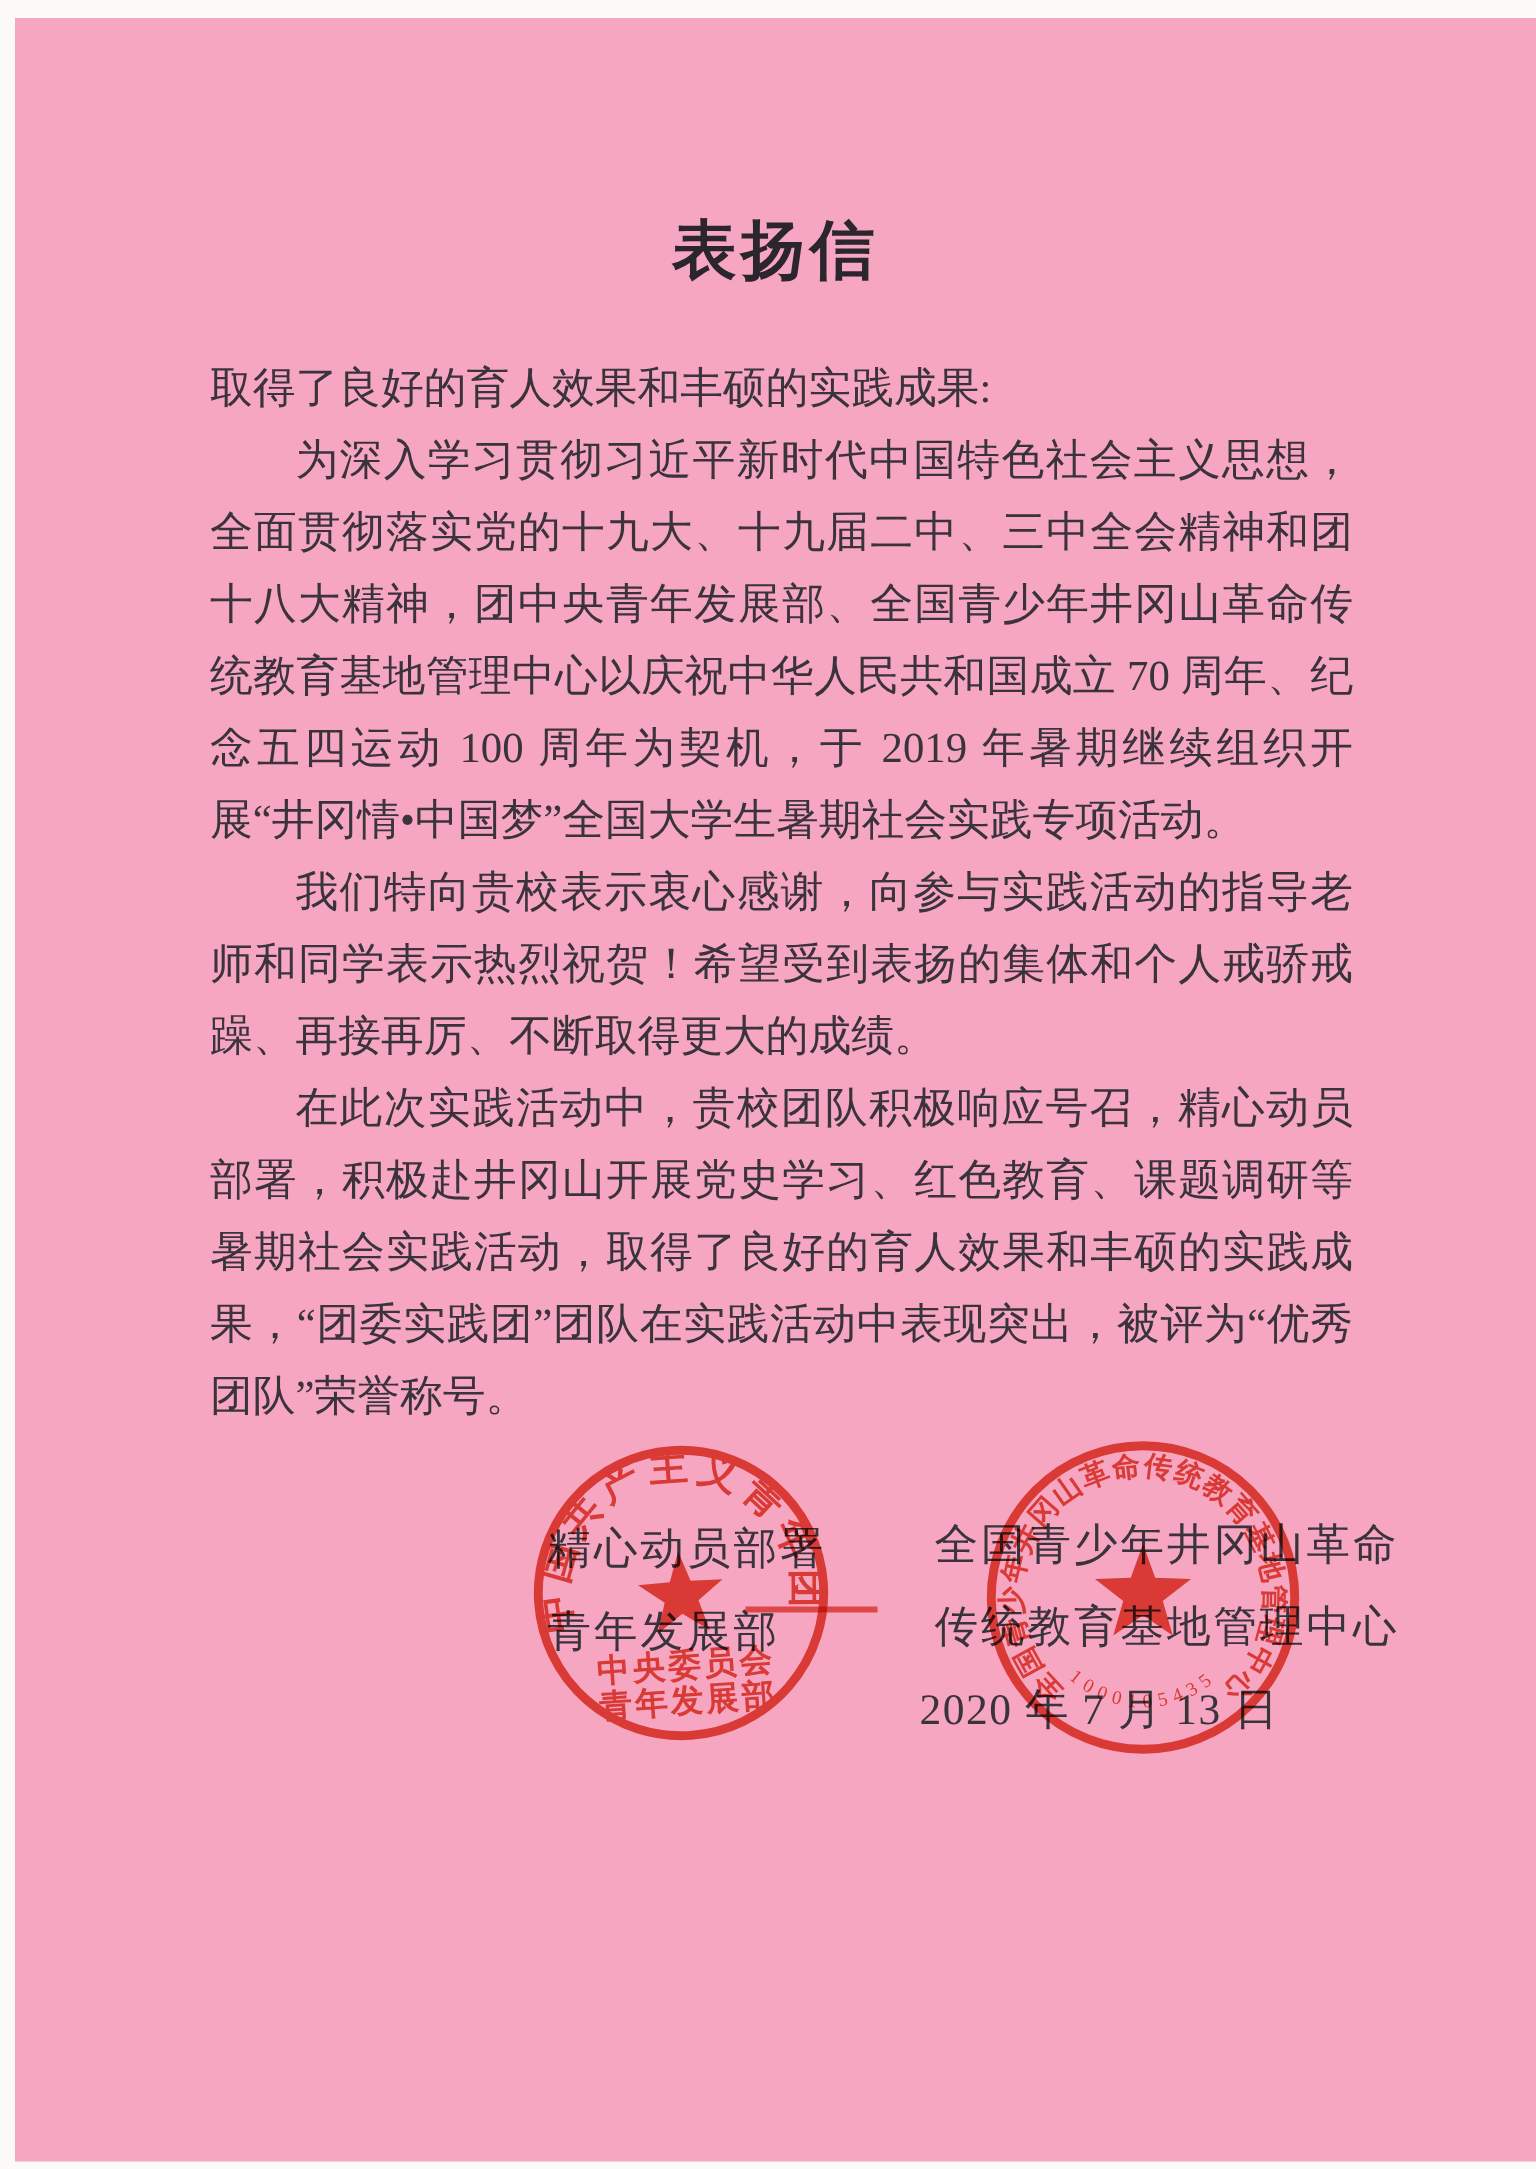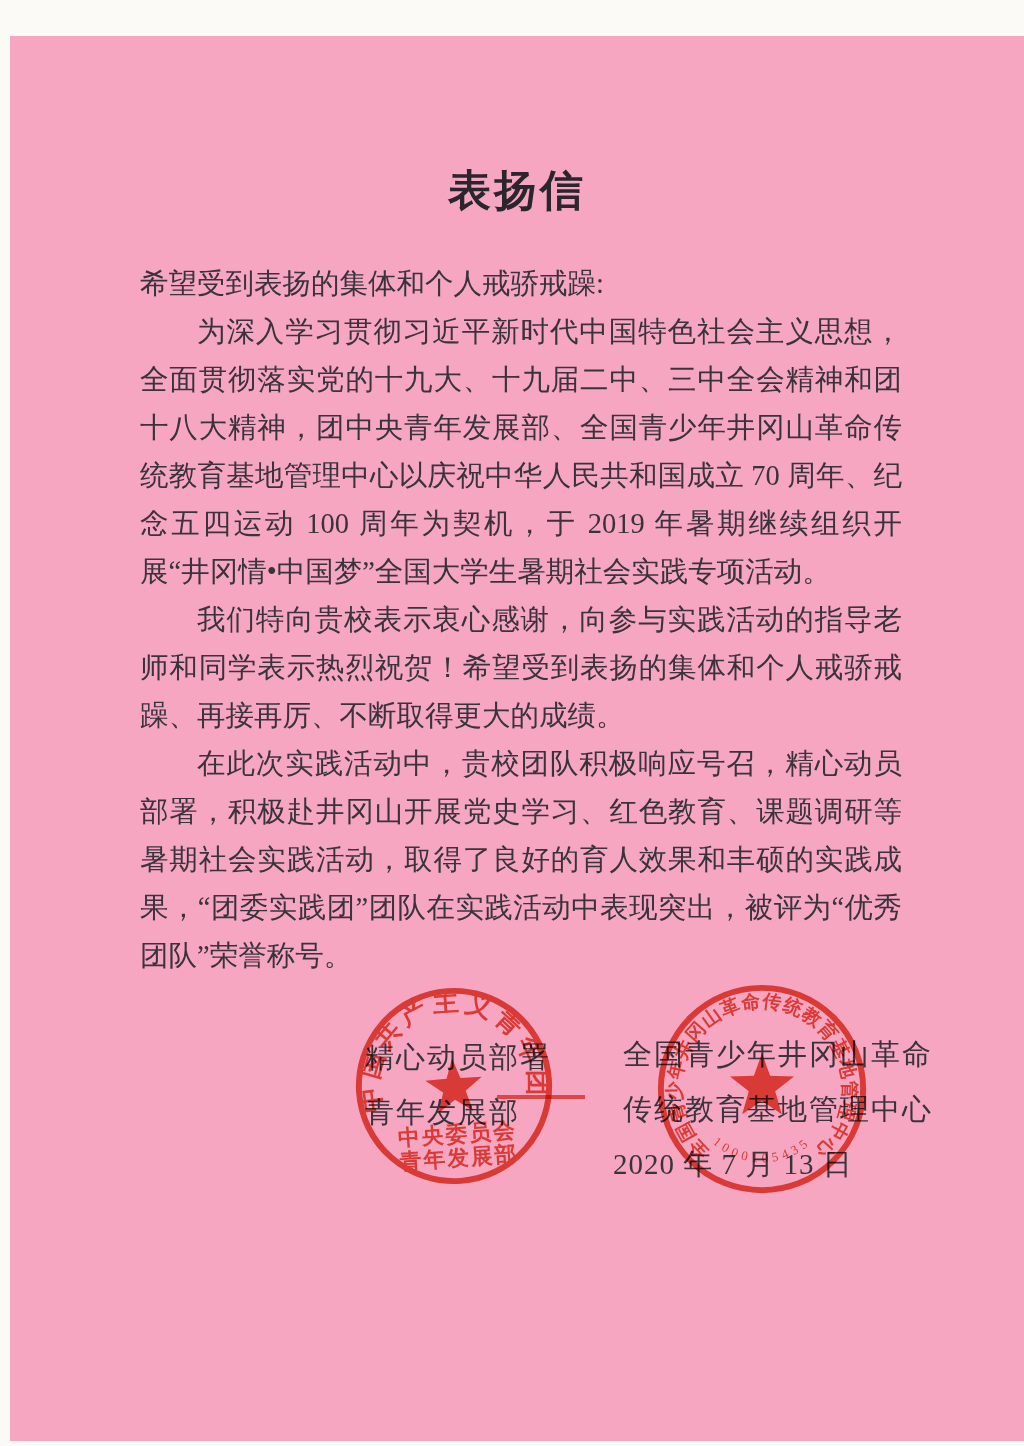--- a/index.html
+++ b/index.html
@@ -16,21 +16,20 @@
     background:var(--scan-bg);
     font-family:"Liberation Serif","DejaVu Serif",serif;
   }
   .scan{
     position:relative;width:1024px;height:1446px;
     background:var(--scan-bg);overflow:hidden;
   }
   .paper{
     position:absolute;top:12px;left:10px;right:0;bottom:5px;
     background:var(--paper);
-    margin-top:24px;
   }
   .title{
     position:absolute;top:126px;left:0;width:100%;
     margin:0;text-align:center;
     font-size:43px;font-weight:bold;color:var(--title-ink);
     letter-spacing:3px;
   }
   .letter-body{
     position:absolute;left:130px;top:224px;width:762px;
     font-size:28.5px;line-height:48px;color:var(--ink);
@@ -76,21 +75,21 @@
 </style>
 </head>
 <body>
 
 <div class="scan">
   <div class="paper">
 
     <h1 class="title">表扬信</h1>
 
     <div class="letter-body">
-      <p class="salutation">希望受到表扬的集体和个人戒骄戒躁:</p>
+      <p class="salutation">取得了良好的育人效果和丰硕的实践成果:</p>
       <p class="para">为深入学习贯彻习近平新时代中国特色社会主义思想，全面贯彻落实党的十九大、十九届二中、三中全会精神和团十八大精神，团中央青年发展部、全国青少年井冈山革命传统教育基地管理中心以庆祝中华人民共和国成立 70 周年、纪念五四运动 100 周年为契机，于 2019 年暑期继续组织开展“井冈情•中国梦”全国大学生暑期社会实践专项活动。</p>
       <p class="para">我们特向贵校表示衷心感谢，向参与实践活动的指导老师和同学表示热烈祝贺！希望受到表扬的集体和个人戒骄戒躁、再接再厉、不断取得更大的成绩。</p>
       <p class="para">在此次实践活动中，贵校团队积极响应号召，精心动员部署，积极赴井冈山开展党史学习、红色教育、课题调研等暑期社会实践活动，取得了良好的育人效果和丰硕的实践成果，“团委实践团”团队在实践活动中表现突出，被评为“优秀团队”荣誉称号。</p>
     </div>
 
     <div class="sig sig-left">
       <div>精心动员部署</div>
       <div>青年发展部</div>
     </div>
 

